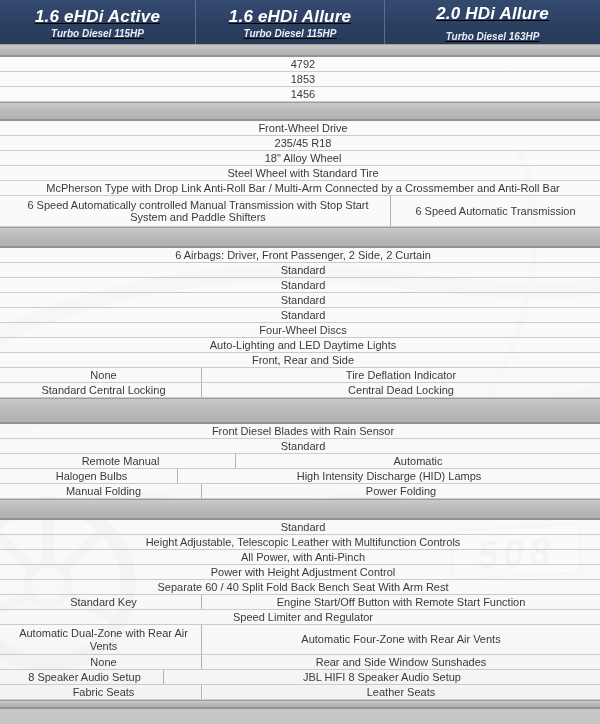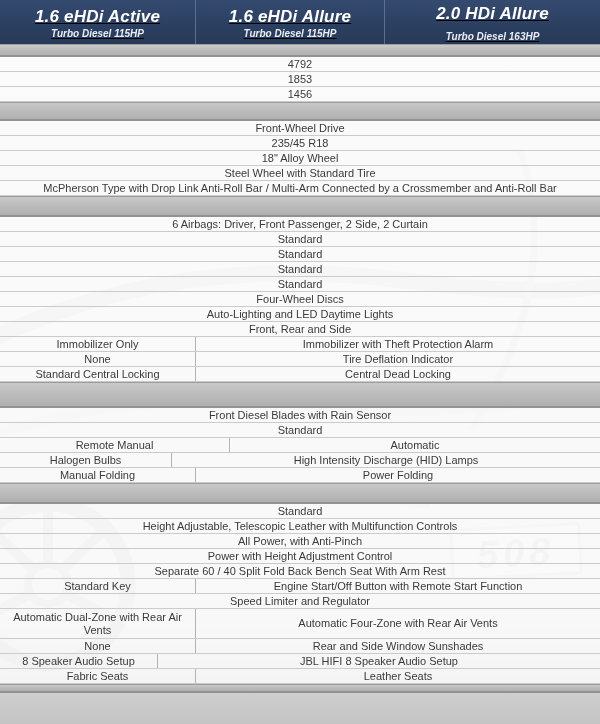--- a/index.html
+++ b/index.html
@@ -13,21 +13,21 @@
   
   .header{display:flex;height:44px;flex:none;background:linear-gradient(180deg,#344a6f 0%,#2b3f60 60%,#273a59 100%);}
   .hcol{box-sizing:border-box;display:flex;flex-direction:column;align-items:center;justify-content:center;
         border-right:1px solid #5d6f90;padding-top:1px;text-decoration:underline;}
   .hcol.c1{width:196px;} .hcol.c2{width:189px;} .hcol.c3{flex:1;border-right:none;gap:6px;}
   .htitle{color:#ffffff;font-weight:bold;font-style:italic;font-size:17px;letter-spacing:.2px;white-space:nowrap;}
   .hsub{color:#e9edf5;font-weight:bold;font-style:italic;font-size:10px;margin-top:1px;white-space:nowrap;}
   
   .tbody{flex:1;display:flex;flex-direction:column;}
   .row{box-sizing:border-box;display:flex;height:15px;flex:none;
-       background:rgba(253,253,253,0.80);border-bottom:1px solid #cbcbcb;}
+       background:rgba(253,253,253,0.80);border-bottom:1px solid #cbcbcb;padding-left:6px;}
   .cell{box-sizing:border-box;flex:1;display:flex;align-items:center;justify-content:center;
         text-align:center;font-size:11px;color:#3a3a3a;line-height:1.12;padding:0 4px;overflow:hidden;}
   .row.full .cell{white-space:nowrap;}
   .cell.left{flex:none;border-right:1px solid #b3b3b3;}
   .row.spacer{background:linear-gradient(180deg,#c9c9c9 0%,#bcbcbc 45%,#b0b0b0 100%);
               border-top:1px solid #9c9c9c;border-bottom:2px solid #929292;}
 </style>
 </head>
 <body>
 
@@ -99,20 +99,24 @@
         </div>
         <div class="row full">
           <div class="cell">18" Alloy Wheel</div>
         </div>
         <div class="row full">
           <div class="cell">Steel Wheel with Standard Tire</div>
         </div>
         <div class="row full">
           <div class="cell">McPherson Type with Drop Link Anti-Roll Bar / Multi-Arm Connected by a Crossmember and Anti-Roll Bar</div>
         </div>
+        <div class="row split" style="height: 31px;">
+          <div class="cell left" style="width: 385px;">6 Speed Automatically controlled Manual Transmission with Stop Start System and Paddle Shifters</div>
+          <div class="cell">6 Speed Automatic Transmission</div>
+        </div>
         <div class="row spacer" style="height: 21px;"></div>
         <div class="row full">
           <div class="cell">6 Airbags: Driver, Front Passenger, 2 Side, 2 Curtain</div>
         </div>
         <div class="row full">
           <div class="cell">Standard</div>
         </div>
         <div class="row full">
           <div class="cell">Standard</div>
         </div>
@@ -123,24 +127,20 @@
           <div class="cell">Standard</div>
         </div>
         <div class="row full">
           <div class="cell">Four-Wheel Discs</div>
         </div>
         <div class="row full">
           <div class="cell">Auto-Lighting and LED Daytime Lights</div>
         </div>
         <div class="row full">
           <div class="cell">Front, Rear and Side</div>
-        </div>
-        <div class="row split">
-          <div class="cell left" style="width: 196px;">Immobilizer Only</div>
-          <div class="cell">Immobilizer with Theft Protection Alarm</div>
         </div>
         <div class="row split">
           <div class="cell left" style="width: 196px;">None</div>
           <div class="cell">Tire Deflation Indicator</div>
         </div>
         <div class="row split">
           <div class="cell left" style="width: 196px;">Standard Central Locking</div>
           <div class="cell">Central Dead Locking</div>
         </div>
         <div class="row spacer" style="height: 26px;"></div>

